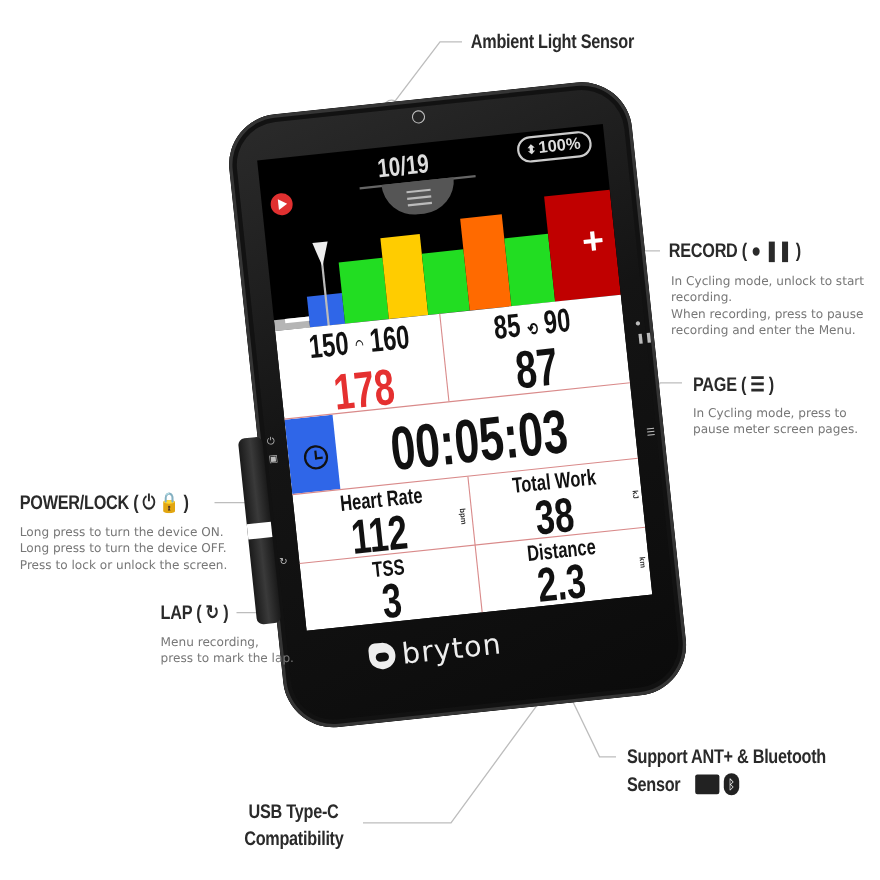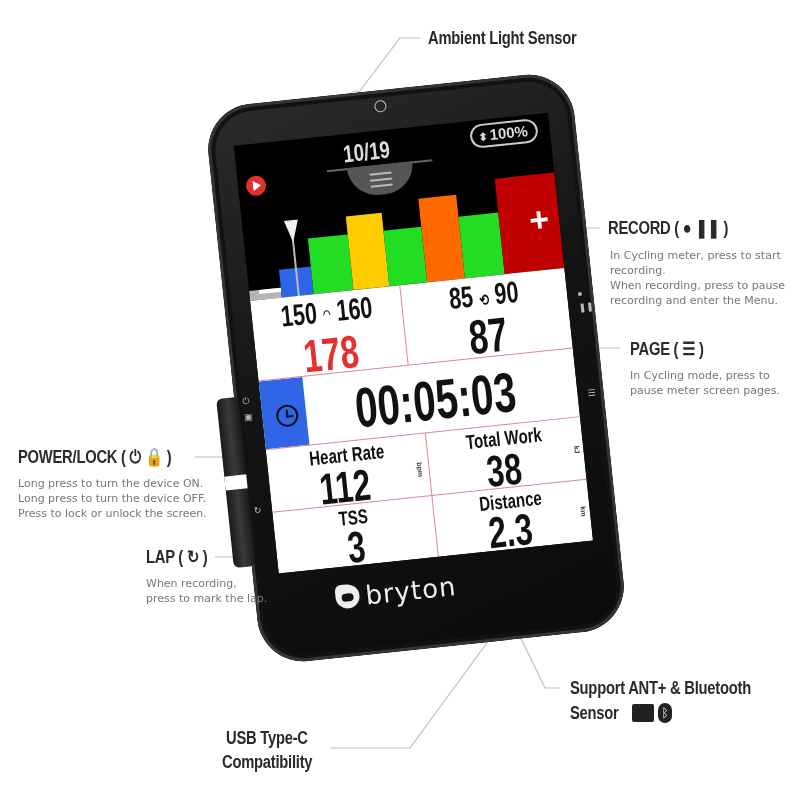--- a/index.html
+++ b/index.html
@@ -257,36 +257,36 @@
     </div>
 
     <div class="logo-mark"></div>
     <div class="logo">bryton</div>
   </div>
 </div>
 
 <div class="callout-title" style="left:428px;top:28px;">Ambient Light Sensor</div>
 
 <div class="callout-title" style="left:608px;top:217px;">RECORD ( ● ❚❚ )</div>
-<div class="callout-desc" style="left:610px;top:248px;">In Cycling meter, press to start
+<div class="callout-desc" style="left:610px;top:248px;">In Cycling mode, unlock to start
 recording.
 When recording, press to pause
 recording and enter the Menu.</div>
 
 <div class="callout-title" style="left:630px;top:338px;">PAGE ( ☰ )</div>
 <div class="callout-desc" style="left:630px;top:368px;">In Cycling mode, press to
 pause meter screen pages.</div>
 
 <div class="callout-title" style="left:18px;top:446px;">POWER/LOCK ( ⏻ 🔒 )</div>
 <div class="callout-desc" style="left:18px;top:476px;">Long press to turn the device ON.
 Long press to turn the device OFF.
 Press to lock or unlock the screen.</div>
 
 <div class="callout-title" style="left:146px;top:546px;">LAP ( ↻ )</div>
-<div class="callout-desc" style="left:146px;top:576px;">When recording,
+<div class="callout-desc" style="left:146px;top:576px;">Menu recording,
 press to mark the lap.</div>
 
 <div class="callout-title" style="left:226px;top:728px;">USB Type-C</div>
 <div class="callout-title" style="left:222px;top:752px;">Compatibility</div>
 
 <div class="callout-title" style="left:570px;top:678px;">Support ANT+ &amp; Bluetooth</div>
 <div class="callout-title" style="left:570px;top:703px;">Sensor</div>
 <span style="position:absolute;left:632px;top:704px;width:22px;height:18px;background:#222;border-radius:2px;"></span>
 <span style="position:absolute;left:658px;top:703px;width:14px;height:20px;background:#222;border-radius:7px;color:#fff;font-size:12px;line-height:20px;text-align:center;">ᛒ</span>
 

